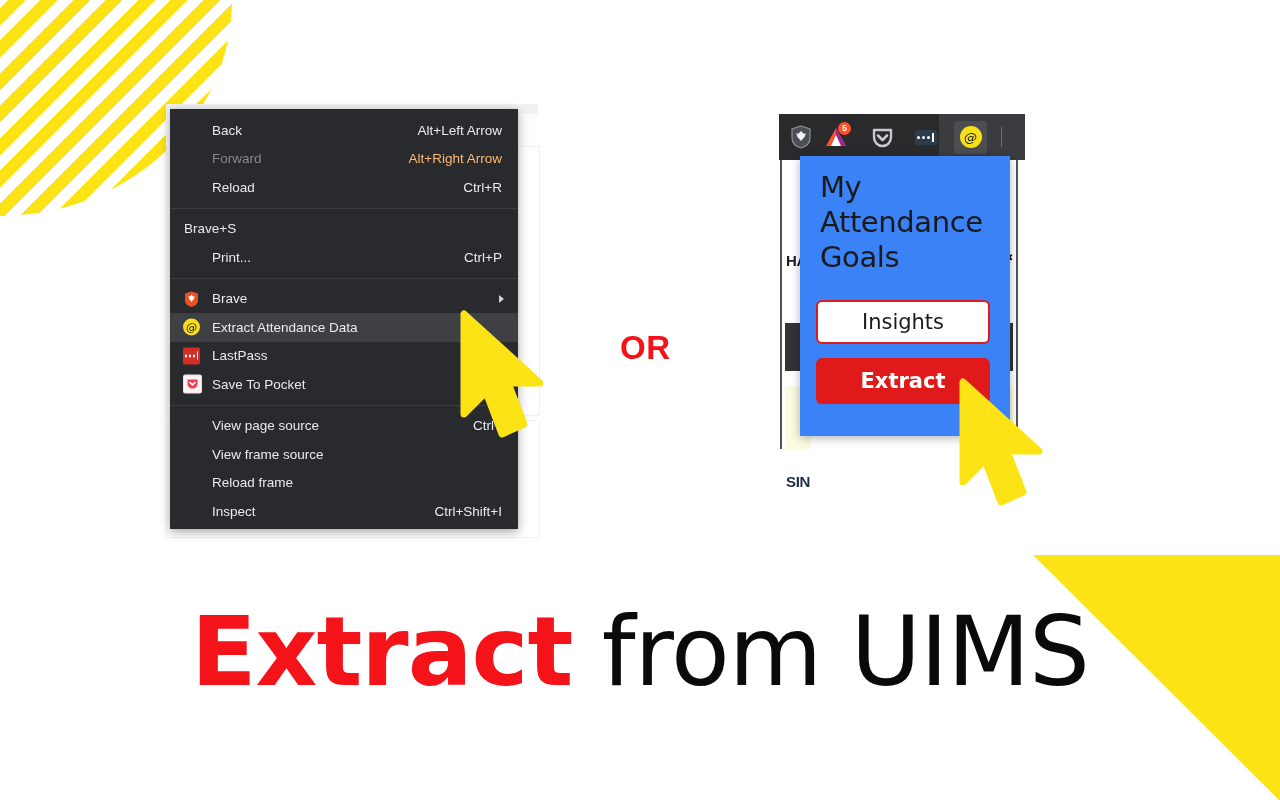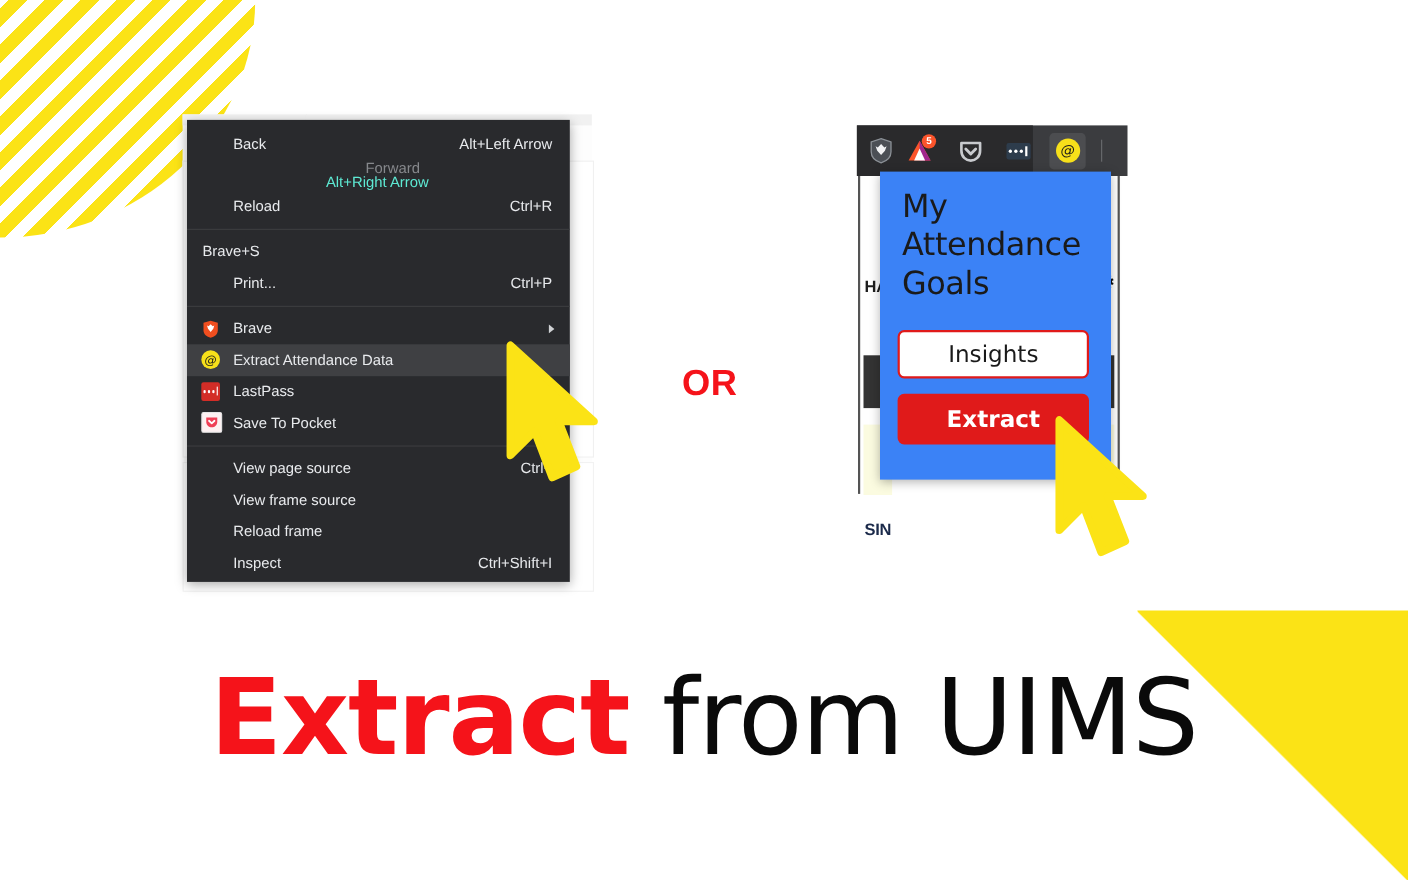--- a/index.html
+++ b/index.html
@@ -101,34 +101,34 @@
   }
   .ctx-item {
     position: relative;
     display: flex;
     align-items: center;
     height: 28.5px;
     padding: 0 16px 0 0;
     color: #e8eaed;
     white-space: nowrap;
   }
-  .ctx-item.disabled { color: #86888c; flex-direction: column; }
+  .ctx-item.disabled { color: #86888c; }
   .ctx-item.highlight { background: #3f4043; }
   .ctx-label {
     flex: 1 1 auto;
     padding-left: 42px;
     overflow: hidden;
     text-overflow: clip;
   }
   .ctx-accel {
     flex: 0 0 auto;
     color: #e8eaed;
     padding-left: 14px;
   }
-  .ctx-item.disabled .ctx-accel { color: #5eead4; }
+  .ctx-item.disabled .ctx-accel { color: #fdba74; }
   .ctx-sep {
     height: 1px;
     margin: 6px 0 6px 0;
     background: #3c3d40;
   }
   .ctx-icon {
     position: absolute;
     left: 13px;
     top: 50%;
     transform: translateY(-50%);

